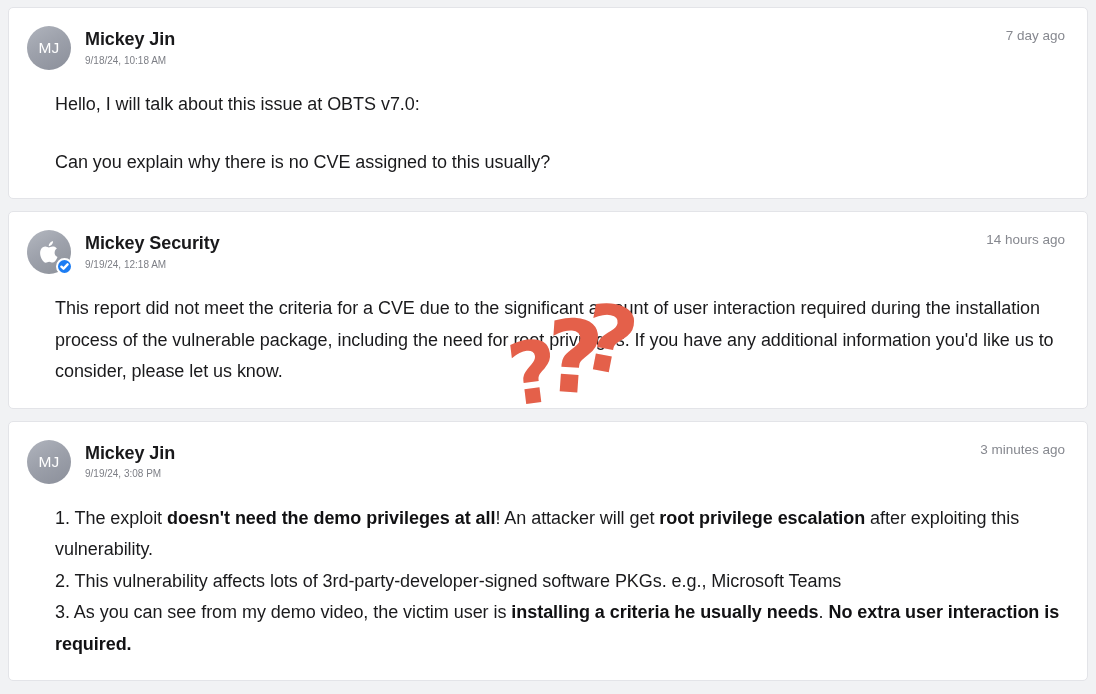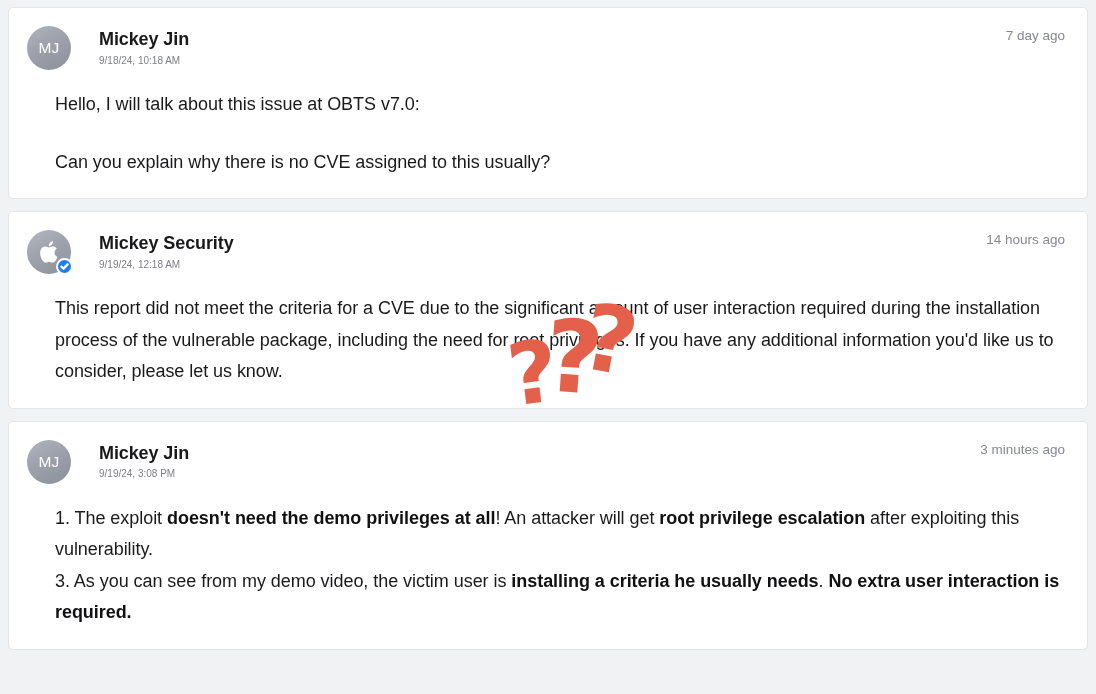--- a/index.html
+++ b/index.html
@@ -93,21 +93,21 @@
     width: 9px;
     height: 9px;
     stroke: #ffffff;
     stroke-width: 2.6;
     fill: none;
     stroke-linecap: round;
     stroke-linejoin: round;
   }
 
   .identity {
-    margin-left: 28px;
+    margin-left: 14px;
     padding-top: 3px;
   }
 
   .author-name {
     font-size: 18px;
     font-weight: bold;
     color: #19191b;
     line-height: 1.25;
     letter-spacing: -0.1px;
   }
@@ -233,20 +233,21 @@
         <div class="avatar">MJ</div>
       </div>
       <div class="identity">
         <div class="author-name">Mickey Jin</div>
         <div class="timestamp">9/19/24, 3:08 PM</div>
       </div>
       <div class="relative-time">3 minutes ago</div>
     </div>
     <div class="body">
       <p><span>1. The exploit </span><strong>doesn't need the demo privileges at all</strong><span>! An attacker will get </span><strong>root privilege escalation</strong><span> after exploiting this vulnerability.</span></p>
+      <p>2. This vulnerability affects lots of 3rd-party-developer-signed software PKGs. e.g., Microsoft Teams</p>
       <p><span>3. As you can see from my demo video, the victim user is </span><strong>installing a criteria he usually needs</strong><span>. </span><strong>No extra user interaction is required.</strong></p>
     </div>
   </div>
 
   <div class="scroll-gutter"></div>
 </div>
 
 <div id="qmark-overlay">
   <span class="qmark" id="qm1" style="color: rgb(228, 96, 74);">?</span>
   <span class="qmark" id="qm2" style="color: rgb(228, 96, 74);">?</span>

